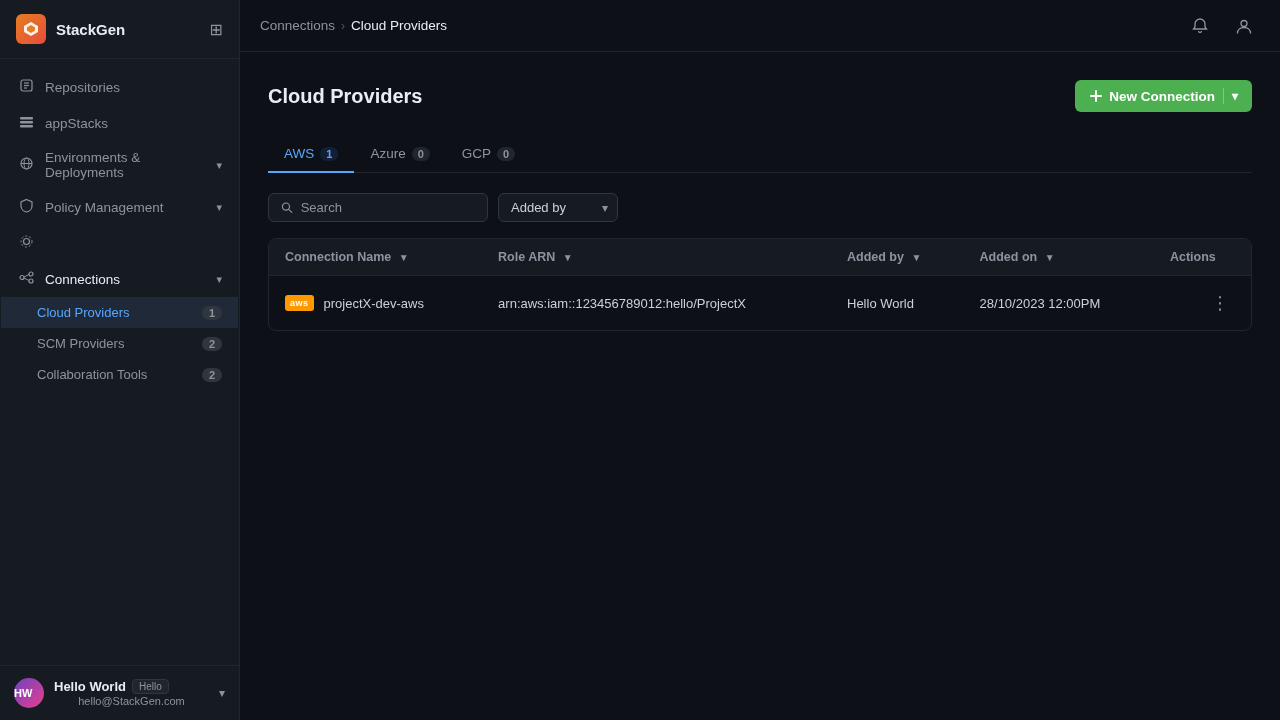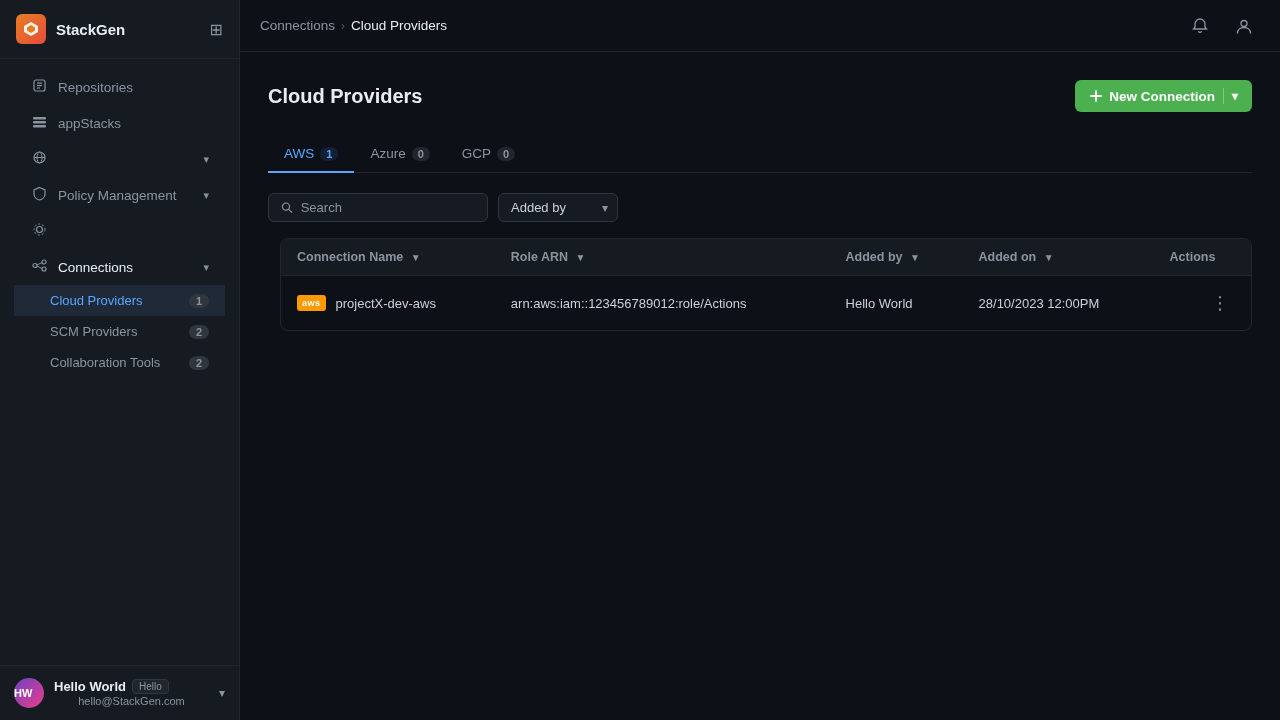--- a/index.html
+++ b/index.html
@@ -53,21 +53,21 @@
 
     .sidebar-layout-icon {
       margin-left: auto;
       color: #8b949e;
       font-size: 16px;
       cursor: pointer;
     }
 
     .sidebar-nav {
       flex: 1;
-      padding: 10px 14px;
+      padding: 10px 1px;
       overflow-y: auto;
     }
 
     .nav-item {
       display: flex;
       align-items: center;
       gap: 10px;
       padding: 9px 16px;
       cursor: pointer;
       font-size: 13.5px;
@@ -393,21 +393,20 @@
       color: #8b949e;
       pointer-events: none;
       font-size: 12px;
     }
 
     
     .table-container {
       border: 1px solid #21262d;
       border-radius: 8px;
       overflow: hidden;
-      margin-left: 12px;
     }
 
     .table {
       width: 100%;
       border-collapse: collapse;
     }
 
     .table thead tr {
       background: #161b22;
       border-bottom: 1px solid #21262d;
@@ -514,20 +513,21 @@
     </div>
 
     <div class="nav-item">
       <span class="nav-icon">
         <svg width="15" height="15" viewBox="0 0 15 15" fill="none">
           <circle cx="7.5" cy="7.5" r="5.5" stroke="#8b949e" stroke-width="1.2" fill="none"></circle>
           <ellipse cx="7.5" cy="7.5" rx="2.5" ry="5.5" stroke="#8b949e" stroke-width="1" fill="none"></ellipse>
           <line x1="2" y1="7.5" x2="13" y2="7.5" stroke="#8b949e" stroke-width="1"></line>
         </svg>
       </span>
+      <span>Environments &amp; Deployments</span>
       <span class="chevron">▾</span>
     </div>
 
     <div class="nav-item">
       <span class="nav-icon">
         <svg width="15" height="15" viewBox="0 0 15 15" fill="none">
           <path d="M7.5 1.5L13 4v4c0 3-2.5 5.5-5.5 6-3-0.5-5.5-3-5.5-6V4L7.5 1.5z" stroke="#8b949e" stroke-width="1.2" fill="none"></path>
         </svg>
       </span>
       <span>Policy Management</span>
@@ -684,21 +684,21 @@
           </tr>
         </thead>
         <tbody>
           <tr class="table-row">
             <td>
               <div class="conn-name-cell">
                 <span class="aws-logo">aws</span>
                 <span>projectX-dev-aws</span>
               </div>
             </td>
-            <td>arn:aws:iam::123456789012:role/Actions</td>
+            <td>arn:aws:iam::123456789012:hello/ProjectX</td>
             <td>Hello World</td>
             <td>28/10/2023 12:00PM</td>
             <td class="actions-cell">
               <button class="action-menu-btn">⋮</button>
             </td>
           </tr>
         </tbody>
       </table>
     </div>
   </div>

